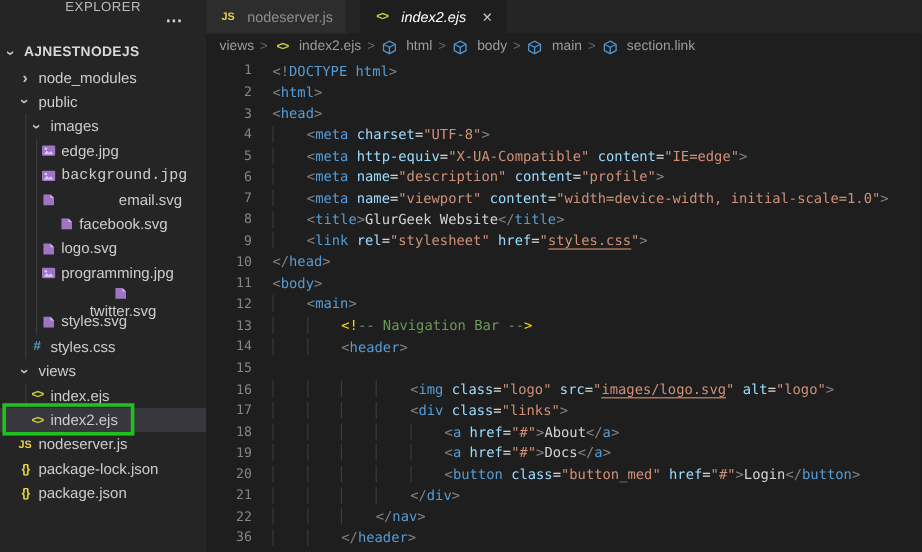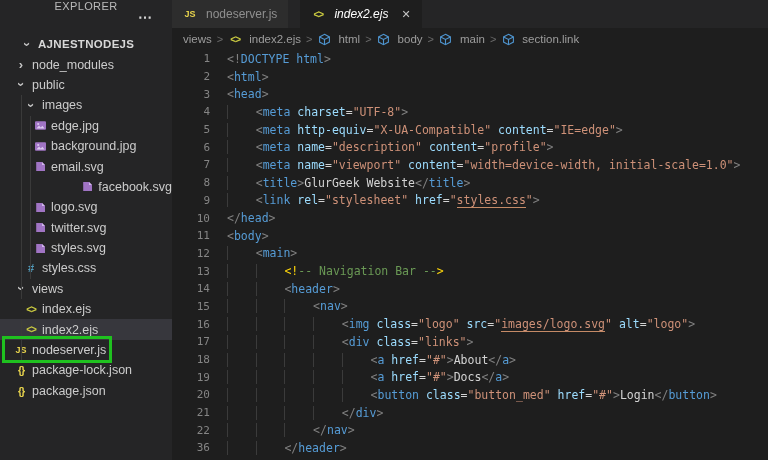--- a/index.html
+++ b/index.html
@@ -55,21 +55,21 @@
 </style>
 </head>
 <body>
 
 <div class="sidebar">
   <div class="sb-header">
     <span class="sb-title">EXPLORER</span>
     <span class="sb-more">⋯</span>
   </div>
   <div class="tree" id="tree">
-      <div class="trow root-label" style="padding-left: 20px;">
+      <div class="trow root-label" style="padding-left: 2px;">
         <span class="ticon">
           <span class="chev down">›</span>
         </span>
         <span>AJNESTNODEJS</span>
       </div>
       <div class="trow" style="padding-left: 14px;">
         <span class="ticon">
           <span class="chev">›</span>
         </span>
         <span>node_modules</span>
@@ -89,58 +89,68 @@
       <div class="trow" style="padding-left: 33px;">
         <span class="ticon">
           <svg width="13" height="13" viewBox="0 0 13 13">
             <rect x="1" y="2.2" width="11" height="8.6" rx="1" fill="#a074c4"></rect>
             <circle cx="4.2" cy="5" r="1.1" fill="#ddc9f0"></circle>
             <path d="M2.4 9.6 L5 6.4 L6.8 8.4 L8.3 6.8 L10.6 9.6 Z" fill="#ddc9f0"></path>
           </svg>
         </span>
         <span>edge.jpg</span>
       </div>
-      <div class="trow" style="padding-left: 33px;">
+      <div class="trow" style="padding-left: 33px; font-family: Liberation Mono, monospace;">
         <span class="ticon">
           <svg width="13" height="13" viewBox="0 0 13 13">
             <rect x="1" y="2.2" width="11" height="8.6" rx="1" fill="#a074c4"></rect>
             <circle cx="4.2" cy="5" r="1.1" fill="#ddc9f0"></circle>
             <path d="M2.4 9.6 L5 6.4 L6.8 8.4 L8.3 6.8 L10.6 9.6 Z" fill="#ddc9f0"></path>
           </svg>
         </span>
         <span>background.jpg</span>
       </div>
+      <div class="trow" style="padding-left: 33px; gap: 48px;">
+        <span class="ticon">
+          <svg width="13" height="13" viewBox="0 0 13 13">
+            <path d="M2.2 2 H8 L11 5 V11 H2.2 Z" fill="#a074c4"></path>
+            <path d="M8 2 L8 5 L11 5 Z" fill="#d2b8ec"></path>
+          </svg>
+        </span>
+        <span>email.svg</span>
+      </div>
+      <div class="trow" style="padding-left: 48px;">
+        <span class="ticon">
+          <svg width="13" height="13" viewBox="0 0 13 13">
+            <path d="M2.2 2 H8 L11 5 V11 H2.2 Z" fill="#a074c4"></path>
+            <path d="M8 2 L8 5 L11 5 Z" fill="#d2b8ec"></path>
+          </svg>
+        </span>
+        <span>facebook.svg</span>
+      </div>
       <div class="trow" style="padding-left: 33px;">
         <span class="ticon">
           <svg width="13" height="13" viewBox="0 0 13 13">
             <path d="M2.2 2 H8 L11 5 V11 H2.2 Z" fill="#a074c4"></path>
             <path d="M8 2 L8 5 L11 5 Z" fill="#d2b8ec"></path>
           </svg>
         </span>
-        <span>email.svg</span>
-      </div>
-      <div class="trow" style="padding-left: 28px; justify-content: flex-end;">
-        <span class="ticon">
-          <svg width="13" height="13" viewBox="0 0 13 13">
-            <path d="M2.2 2 H8 L11 5 V11 H2.2 Z" fill="#a074c4"></path>
-            <path d="M8 2 L8 5 L11 5 Z" fill="#d2b8ec"></path>
-          </svg>
-        </span>
-        <span>facebook.svg</span>
+        <span>logo.svg</span>
       </div>
       <div class="trow" style="padding-left: 33px;">
         <span class="ticon">
           <svg width="13" height="13" viewBox="0 0 13 13">
-            <path d="M2.2 2 H8 L11 5 V11 H2.2 Z" fill="#a074c4"></path>
-            <path d="M8 2 L8 5 L11 5 Z" fill="#d2b8ec"></path>
-          </svg>
-        </span>
-        <span>logo.svg</span>
-      </div>
-      <div class="trow" style="padding-left: 33px;">
+            <rect x="1" y="2.2" width="11" height="8.6" rx="1" fill="#a074c4"></rect>
+            <circle cx="4.2" cy="5" r="1.1" fill="#ddc9f0"></circle>
+            <path d="M2.4 9.6 L5 6.4 L6.8 8.4 L8.3 6.8 L10.6 9.6 Z" fill="#ddc9f0"></path>
+          </svg>
+        </span>
+        <span>programming.jpg</span>
+      </div>
+      <div class="trow" style="padding-left: 33px; flex-direction: column;">
         <span class="ticon">
           <svg width="13" height="13" viewBox="0 0 13 13">
             <path d="M2.2 2 H8 L11 5 V11 H2.2 Z" fill="#a074c4"></path>
             <path d="M8 2 L8 5 L11 5 Z" fill="#d2b8ec"></path>
           </svg>
         </span>
         <span>twitter.svg</span>
       </div>
       <div class="trow" style="padding-left: 33px;">
         <span class="ticon">
@@ -276,21 +286,21 @@
       <div class="cline"><span class="lnum">5</span><span class="lc"><span class="ig">    </span><span class="tk-p">&lt;</span><span class="tk-t">meta</span><span class="tk-o"> </span><span class="tk-a">http-equiv</span><span class="tk-o">=</span><span class="tk-s">"X-UA-Compatible"</span><span class="tk-o"> </span><span class="tk-a">content</span><span class="tk-o">=</span><span class="tk-s">"IE=edge"</span><span class="tk-p">&gt;</span></span></div>
       <div class="cline"><span class="lnum">6</span><span class="lc"><span class="ig">    </span><span class="tk-p">&lt;</span><span class="tk-t">meta</span><span class="tk-o"> </span><span class="tk-a">name</span><span class="tk-o">=</span><span class="tk-s">"description"</span><span class="tk-o"> </span><span class="tk-a">content</span><span class="tk-o">=</span><span class="tk-s">"profile"</span><span class="tk-p">&gt;</span></span></div>
       <div class="cline"><span class="lnum">7</span><span class="lc"><span class="ig">    </span><span class="tk-p">&lt;</span><span class="tk-t">meta</span><span class="tk-o"> </span><span class="tk-a">name</span><span class="tk-o">=</span><span class="tk-s">"viewport"</span><span class="tk-o"> </span><span class="tk-a">content</span><span class="tk-o">=</span><span class="tk-s">"width=device-width, initial-scale=1.0"</span><span class="tk-p">&gt;</span></span></div>
       <div class="cline"><span class="lnum">8</span><span class="lc"><span class="ig">    </span><span class="tk-p">&lt;</span><span class="tk-t">title</span><span class="tk-p">&gt;</span><span class="tk-w">GlurGeek</span><span class="tk-o"> Website</span><span class="tk-p">&lt;/</span><span class="tk-t">title</span><span class="tk-p">&gt;</span></span></div>
       <div class="cline"><span class="lnum">9</span><span class="lc"><span class="ig">    </span><span class="tk-p">&lt;</span><span class="tk-t">link</span><span class="tk-o"> </span><span class="tk-a">rel</span><span class="tk-o">=</span><span class="tk-s">"stylesheet"</span><span class="tk-o"> </span><span class="tk-a">href</span><span class="tk-o">=</span><span class="tk-s">"</span><span class="tk-u">styles.css</span><span class="tk-s">"</span><span class="tk-p">&gt;</span></span></div>
       <div class="cline"><span class="lnum">10</span><span class="lc"><span class="tk-p">&lt;/</span><span class="tk-t">head</span><span class="tk-p">&gt;</span></span></div>
       <div class="cline"><span class="lnum">11</span><span class="lc"><span class="tk-p">&lt;</span><span class="tk-t">body</span><span class="tk-p">&gt;</span></span></div>
       <div class="cline"><span class="lnum">12</span><span class="lc"><span class="ig">    </span><span class="tk-p">&lt;</span><span class="tk-t">main</span><span class="tk-p">&gt;</span></span></div>
       <div class="cline"><span class="lnum">13</span><span class="lc"><span class="ig">    </span><span class="ig">    </span><span class="tk-g">&lt;!</span><span class="tk-c">-- Navigation Bar --</span><span class="tk-g">&gt;</span></span></div>
       <div class="cline"><span class="lnum">14</span><span class="lc"><span class="ig">    </span><span class="ig">    </span><span class="tk-p">&lt;</span><span class="tk-t">header</span><span class="tk-p">&gt;</span></span></div>
-      <div class="cline"><span class="lnum">15</span><span class="lc"><span class="ig">    </span><span class="ig">    </span><span class="ig">    </span><span class="tk-p">&lt;</span><span class="tk-t">nav</span><span class="tk-p">&gt;</span></span></div>
+      <div class="cline"><span class="lnum">15</span></div>
       <div class="cline"><span class="lnum">16</span><span class="lc"><span class="ig">    </span><span class="ig">    </span><span class="ig">    </span><span class="ig">    </span><span class="tk-p">&lt;</span><span class="tk-t">img</span><span class="tk-o"> </span><span class="tk-a">class</span><span class="tk-o">=</span><span class="tk-s">"logo"</span><span class="tk-o"> </span><span class="tk-a">src</span><span class="tk-o">=</span><span class="tk-s">"</span><span class="tk-u">images/logo.svg</span><span class="tk-s">"</span><span class="tk-o"> </span><span class="tk-a">alt</span><span class="tk-o">=</span><span class="tk-s">"logo"</span><span class="tk-p">&gt;</span></span></div>
       <div class="cline"><span class="lnum">17</span><span class="lc"><span class="ig">    </span><span class="ig">    </span><span class="ig">    </span><span class="ig">    </span><span class="tk-p">&lt;</span><span class="tk-t">div</span><span class="tk-o"> </span><span class="tk-a">class</span><span class="tk-o">=</span><span class="tk-s">"links"</span><span class="tk-p">&gt;</span></span></div>
       <div class="cline"><span class="lnum">18</span><span class="lc"><span class="ig">    </span><span class="ig">    </span><span class="ig">    </span><span class="ig">    </span><span class="ig">    </span><span class="tk-p">&lt;</span><span class="tk-t">a</span><span class="tk-o"> </span><span class="tk-a">href</span><span class="tk-o">=</span><span class="tk-s">"#"</span><span class="tk-p">&gt;</span><span class="tk-o">About</span><span class="tk-p">&lt;/</span><span class="tk-t">a</span><span class="tk-p">&gt;</span></span></div>
       <div class="cline"><span class="lnum">19</span><span class="lc"><span class="ig">    </span><span class="ig">    </span><span class="ig">    </span><span class="ig">    </span><span class="ig">    </span><span class="tk-p">&lt;</span><span class="tk-t">a</span><span class="tk-o"> </span><span class="tk-a">href</span><span class="tk-o">=</span><span class="tk-s">"#"</span><span class="tk-p">&gt;</span><span class="tk-o">Docs</span><span class="tk-p">&lt;/</span><span class="tk-t">a</span><span class="tk-p">&gt;</span></span></div>
       <div class="cline"><span class="lnum">20</span><span class="lc"><span class="ig">    </span><span class="ig">    </span><span class="ig">    </span><span class="ig">    </span><span class="ig">    </span><span class="tk-p">&lt;</span><span class="tk-t">button</span><span class="tk-o"> </span><span class="tk-a">class</span><span class="tk-o">=</span><span class="tk-s">"button_med"</span><span class="tk-o"> </span><span class="tk-a">href</span><span class="tk-o">=</span><span class="tk-s">"#"</span><span class="tk-p">&gt;</span><span class="tk-o">Login</span><span class="tk-p">&lt;/</span><span class="tk-t">button</span><span class="tk-p">&gt;</span></span></div>
       <div class="cline"><span class="lnum">21</span><span class="lc"><span class="ig">    </span><span class="ig">    </span><span class="ig">    </span><span class="ig">    </span><span class="tk-p">&lt;/</span><span class="tk-t">div</span><span class="tk-p">&gt;</span></span></div>
       <div class="cline"><span class="lnum">22</span><span class="lc"><span class="ig">    </span><span class="ig">    </span><span class="ig">    </span><span class="tk-p">&lt;/</span><span class="tk-t">nav</span><span class="tk-p">&gt;</span></span></div>
       <div class="cline"><span class="lnum">36</span><span class="lc"><span class="ig">    </span><span class="ig">    </span><span class="tk-p">&lt;/</span><span class="tk-t">header</span><span class="tk-p">&gt;</span></span></div>
     </div>
 </div>

